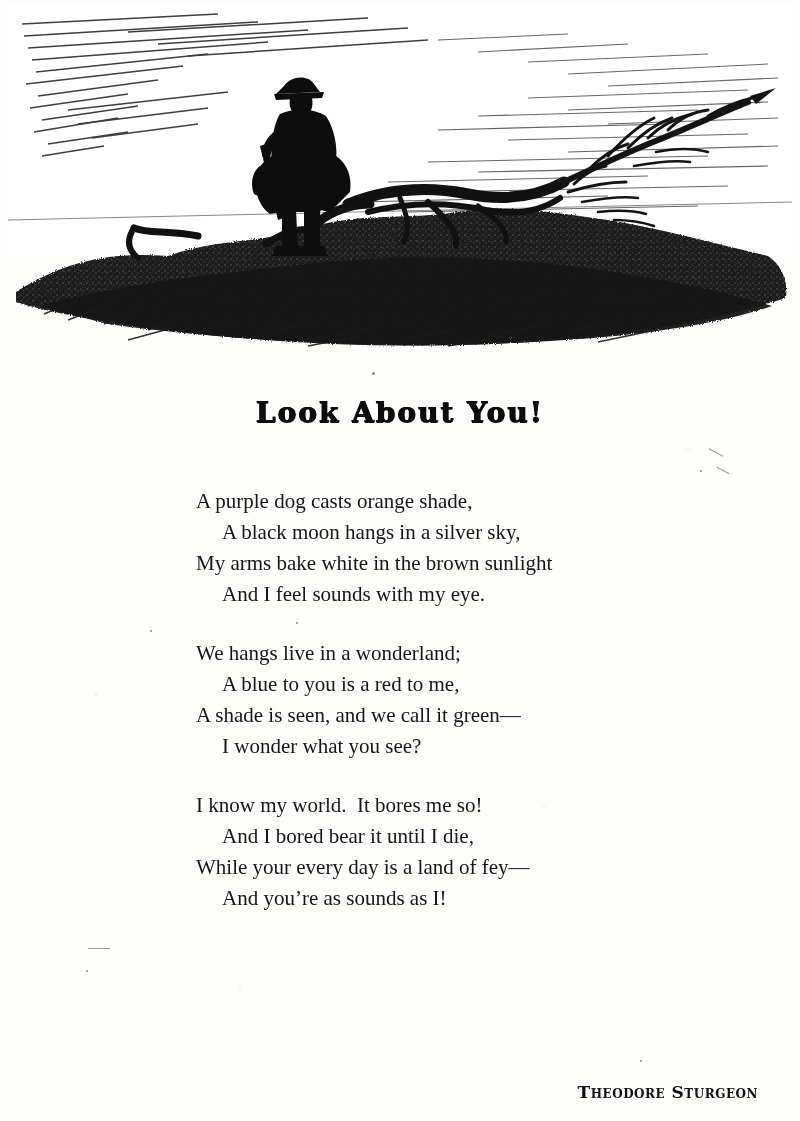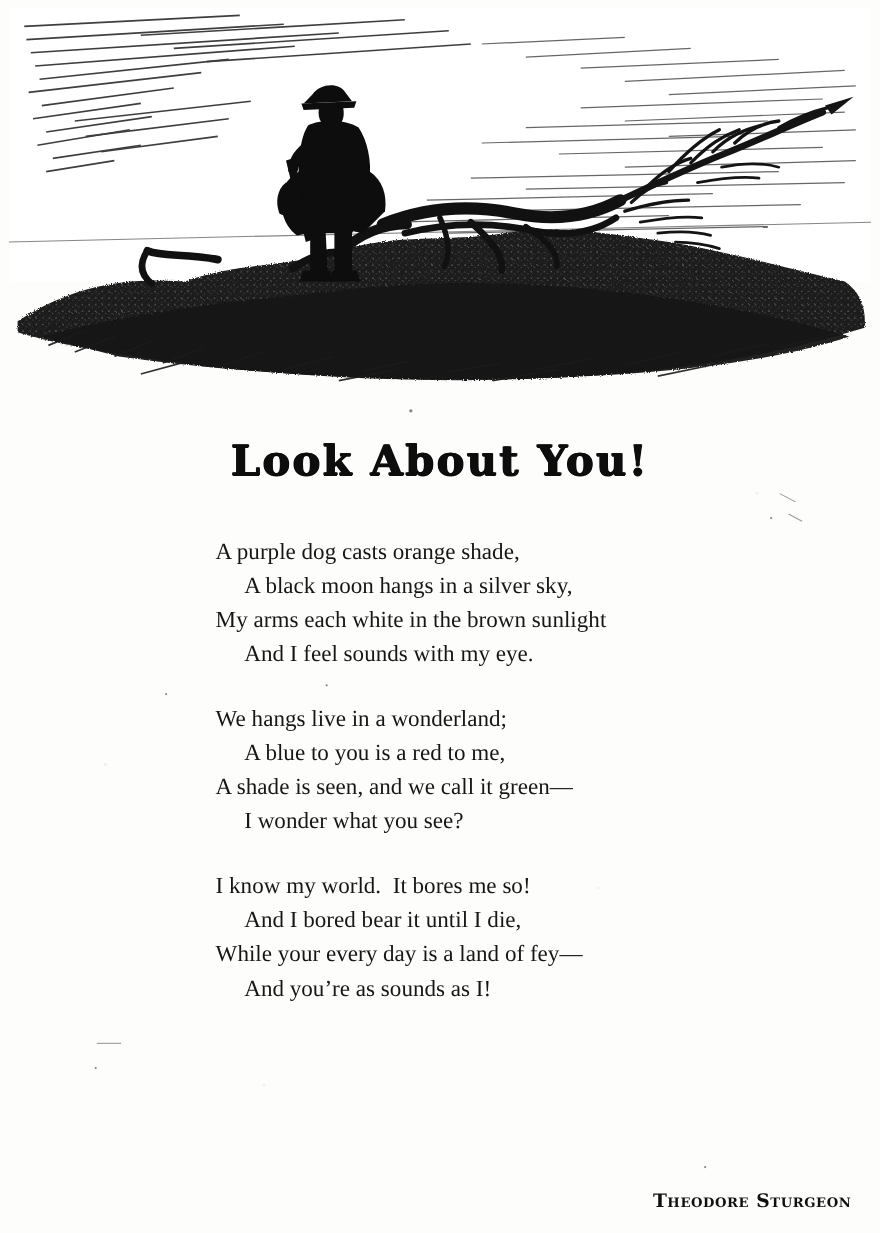--- a/index.html
+++ b/index.html
@@ -40,21 +40,21 @@
 
   
   .poem-title {
     position: absolute;
     top: 396px;
     left: 0;
     width: 800px;
     text-align: center;
     font-family: "DejaVu Serif", serif;
     font-weight: 700;
-    font-size: 38px;
+    font-size: 28px;
     letter-spacing: 2px;
     color: #0d0d0d;
     text-shadow: 0.6px 0 0 #0d0d0d, -0.6px 0 0 #0d0d0d, 0 0.5px 0 #0d0d0d;
   }
 
   
   .poem-body {
     position: absolute;
     top: 486px;
     left: 196px;
@@ -66,21 +66,21 @@
   .stanza { margin-bottom: 28px; }
   .line { white-space: pre; }
   .line.indent { padding-left: 26px; }
 
   
   .byline {
     position: absolute;
     top: 1082px;
     left: 0;
     width: 800px;
-    padding-right: 26px;
+    padding-right: 42px;
     box-sizing: border-box;
     text-align: right;
     font-family: "DejaVu Serif", serif;
     font-weight: 700;
     font-size: 17px;
     font-variant: small-caps;
     letter-spacing: 0.5px;
     color: #101010;
   }
 
@@ -248,21 +248,21 @@
     </svg>
   </div>
 
   <div class="poem-title">Look About You!</div>
 
   <div class="poem-body">
 
     <div class="stanza">
       <div class="line">A purple dog casts orange shade,</div>
       <div class="line indent">A black moon hangs in a silver sky,</div>
-      <div class="line">My arms each white in the brown sunlight</div>
+      <div class="line">My arms bake white in the brown sunlight</div>
       <div class="line indent">And I feel sounds with my eye.</div>
     </div>
 
 
     <div class="stanza">
       <div class="line">We hangs live in a wonderland;</div>
       <div class="line indent">A blue to you is a red to me,</div>
       <div class="line">A shade is seen, and we call it green—</div>
       <div class="line indent">I wonder what you see?</div>
     </div>

